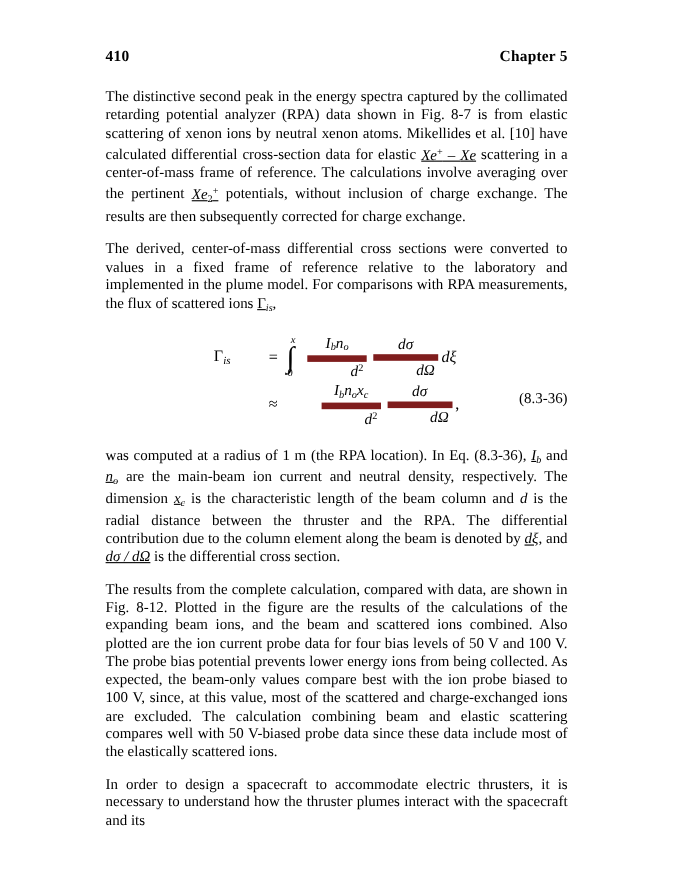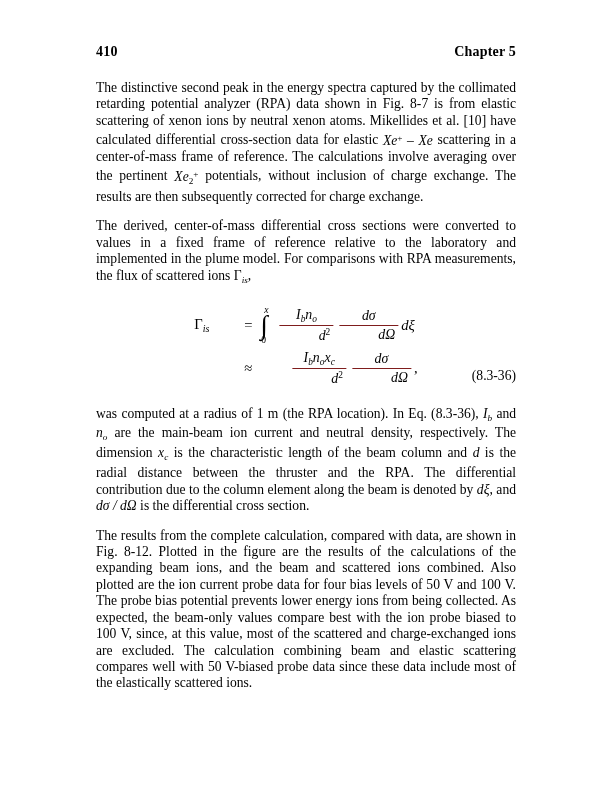--- a/index.html
+++ b/index.html
@@ -53,40 +53,40 @@
     font-weight: bold;
     letter-spacing: 0.1px;
   }
   .sec-head .num { display: inline-block; min-width: 40px; }
   
   .mi { font-family: "Liberation Serif", serif; font-style: italic; }
   .mn { font-family: "Liberation Serif", serif; font-style: normal; }
   .sub { font-size: 0.68em; vertical-align: -0.28em; font-style: italic; }
   .subn { font-size: 0.68em; vertical-align: -0.28em; font-style: normal; }
   .sup { font-size: 0.68em; vertical-align: 0.48em; font-style: normal; }
-  .nbsp { white-space: nowrap; }
+  .nbsp { white-space: nowrap; text-decoration: underline; }
 
   
   .eqblock {
     position: relative;
     margin: 16px 0 16px 0;
     height: 86px;
   }
   .eqbody {
     position: absolute;
     left: 50%;
     transform: translateX(-50%);
     top: 0;
     text-align: left;
     font-size: 11pt;
   }
   .eqtag {
     position: absolute;
     right: 0;
-    top: 64px;
+    top: 50px;
     font-size: 10.2pt;
     margin-left: 24px;
   }
   .eqline {
     display: flex;
     align-items: center;
     height: 43px;
     white-space: nowrap;
   }
   .eqline .lhs {
@@ -126,21 +126,21 @@
   .frac {
     display: inline-block;
     vertical-align: middle;
     text-align: center;
     margin: 0 3px;
     line-height: 1.12;
   }
   .frac .num-t {
     display: block;
     padding: 0 3px 1px 3px;
-    border-bottom: 1px solid #7f1d1d;
+    border-bottom: 6px solid #7f1d1d;
     font-size: 10.4pt;
   }
   .frac .den-t {
     display: block;
     padding: 1px 3px 0 3px;
     font-size: 10.4pt;
     margin-left: 36px;
   }
   .approx { font-size: 11pt; }
 </style>
@@ -195,15 +195,16 @@
 
       </div>
       <div class="eqtag">(8.3-36)</div>
     </div>
 
     <p class="body"><span>was computed at a radius of 1 m (the RPA location). In Eq. (8.3-36), </span><span class="nbsp"><span class="mi">I</span><span class="sub">b</span></span><span> and </span><span class="nbsp"><span class="mi">n</span><span class="sub">o</span></span><span> are the main-beam ion current and neutral density, respectively. The dimension </span><span class="nbsp"><span class="mi">x</span><span class="sub">c</span></span><span> is the characteristic length of the beam column and </span><span class="mi">d</span><span> is the radial distance between the thruster and the RPA. The differential contribution due to the column element along the beam is denoted by </span><span class="mi nbsp">dξ</span><span>, and </span><span class="mi nbsp">dσ / dΩ</span><span> is the differential cross section.</span></p>
 
     <p class="body">The results from the complete calculation, compared with data, are shown in Fig. 8-12. Plotted in the figure are the results of the calculations of the expanding beam ions, and the beam and scattered ions combined. Also plotted are the ion current probe data for four bias levels of 50 V and 100 V. The probe bias potential prevents lower energy ions from being collected. As expected, the beam-only values compare best with the ion probe biased to 100 V, since, at this value, most of the scattered and charge-exchanged ions are excluded. The calculation combining beam and elastic scattering compares well with 50 V-biased probe data since these data include most of the elastically scattered ions.</p>
 
 
+    <p class="body">In order to design a spacecraft to accommodate electric thrusters, it is necessary to understand how the thruster plumes interact with the spacecraft and its</p>
 
   </div>
 </div>
 
 </body></html>

